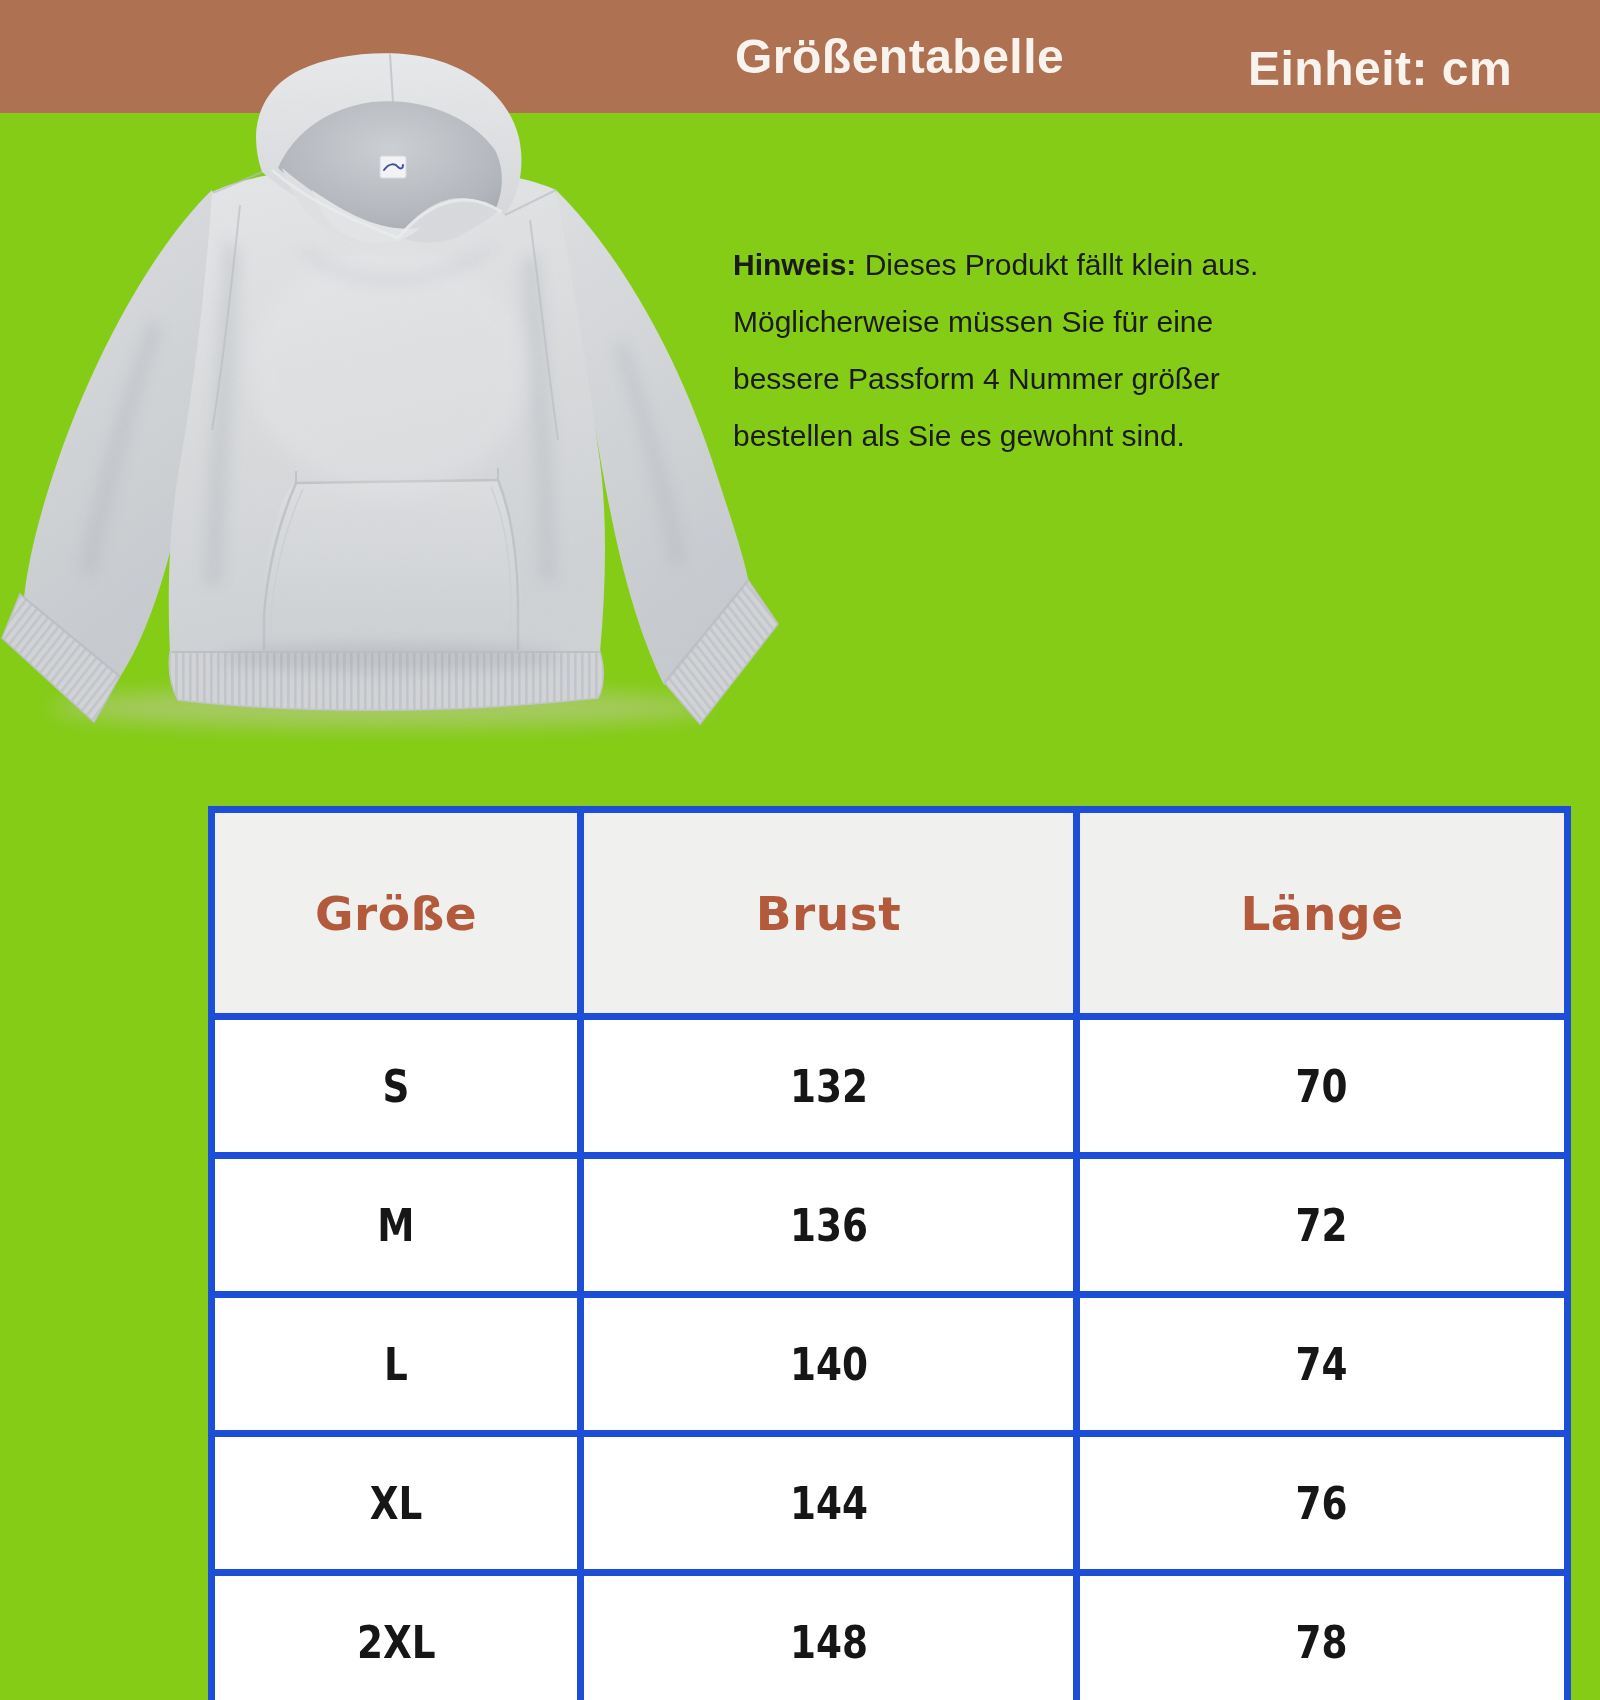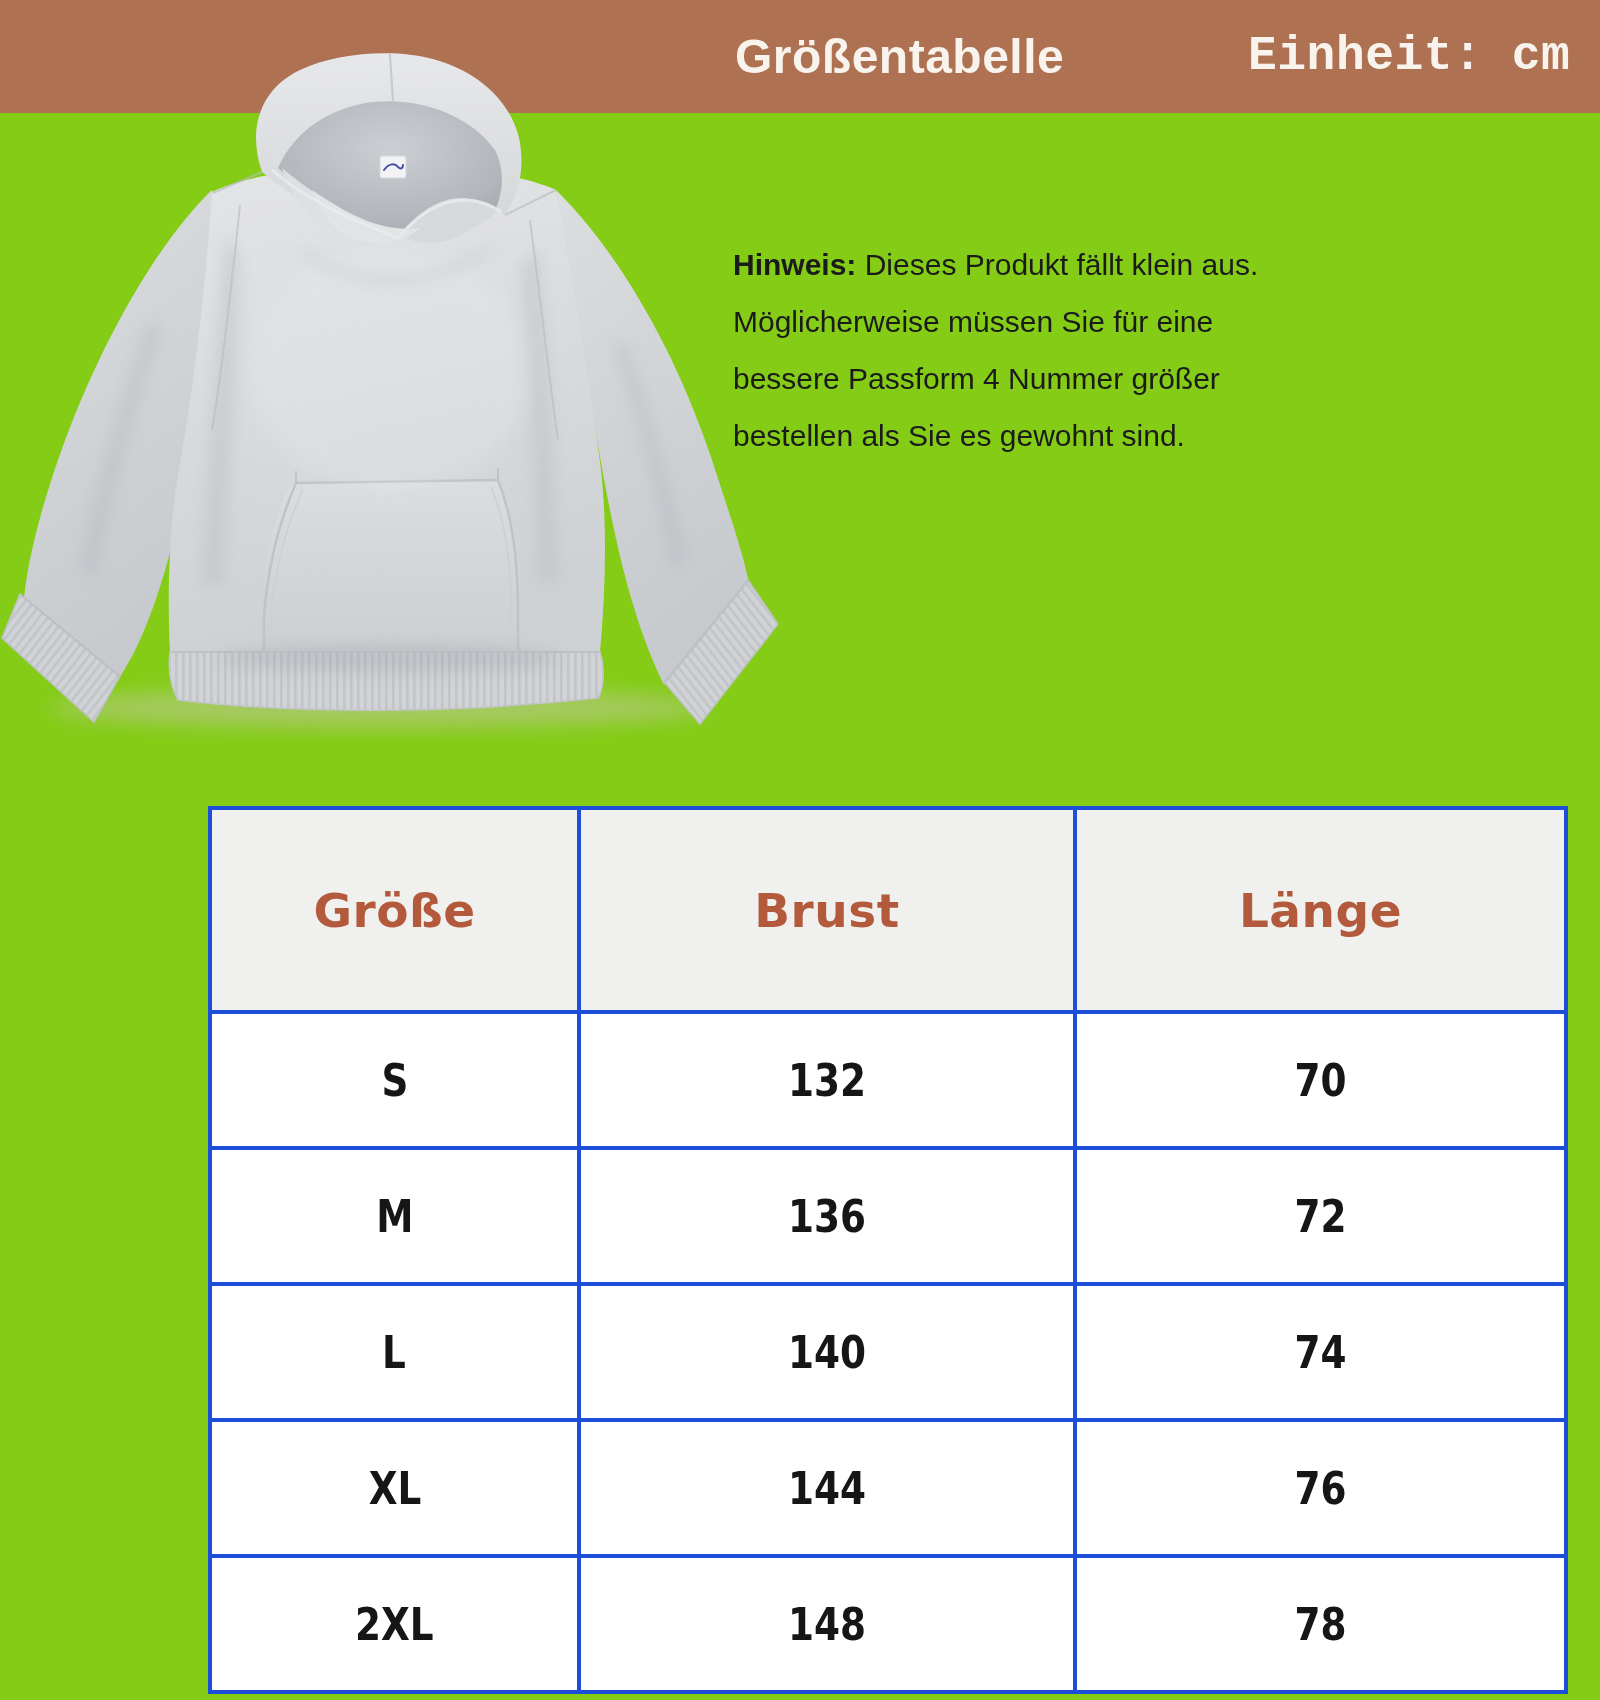--- a/index.html
+++ b/index.html
@@ -13,40 +13,40 @@
   
   .topbar{
     position:absolute;left:0;top:0;width:1600px;height:113px;
     background:#ae7152;z-index:1;
   }
   .topbar .bar-title{
     position:absolute;left:735px;top:0;height:113px;line-height:113px;
     font-size:48px;font-weight:700;color:#f8f3ed;letter-spacing:.5px;
   }
   .topbar .bar-unit{
-    position:absolute;left:1248px;top:0;height:113px;line-height:113px;
-    font-size:48px;font-weight:700;color:#f8f3ed;letter-spacing:.5px;font-family:Liberation Mono, monospace;
+    position:absolute;left:1248px;top:12px;height:113px;line-height:113px;
+    font-size:48px;font-weight:700;color:#f8f3ed;letter-spacing:.5px;
   }
   
   .hoodie-wrap{position:absolute;left:0;top:40px;width:780px;height:700px;z-index:2;}
   
   .note{
     position:absolute;left:733px;top:236px;width:720px;z-index:3;
     color:#1b1b1b;font-size:30px;line-height:57px;font-weight:400;
   }
   .note p{margin:0;white-space:nowrap;}
   .note .bold{font-weight:700;}
   
   .size-table{
     position:absolute;left:208px;top:806px;z-index:3;
     border-collapse:collapse;table-layout:fixed;width:1356px;
     background:#ffffff;
   }
   .size-table th,.size-table td{
-    border:4px solid #1d4ed8;text-align:center;vertical-align:middle;padding:0;
+    border:7px solid #1d4ed8;text-align:center;vertical-align:middle;padding:0;
   }
   .size-table th{
     height:200px;background:#f0f0ef;color:#b35a3c;
     font-size:47px;font-weight:700;letter-spacing:.5px;
     font-family:"DejaVu Sans","Liberation Sans",sans-serif;
   }
   .size-table td{
     height:132px;background:#ffffff;color:#161616;
     font-size:44px;font-weight:700;
     font-family:"DejaVu Sans","Liberation Sans",sans-serif;

